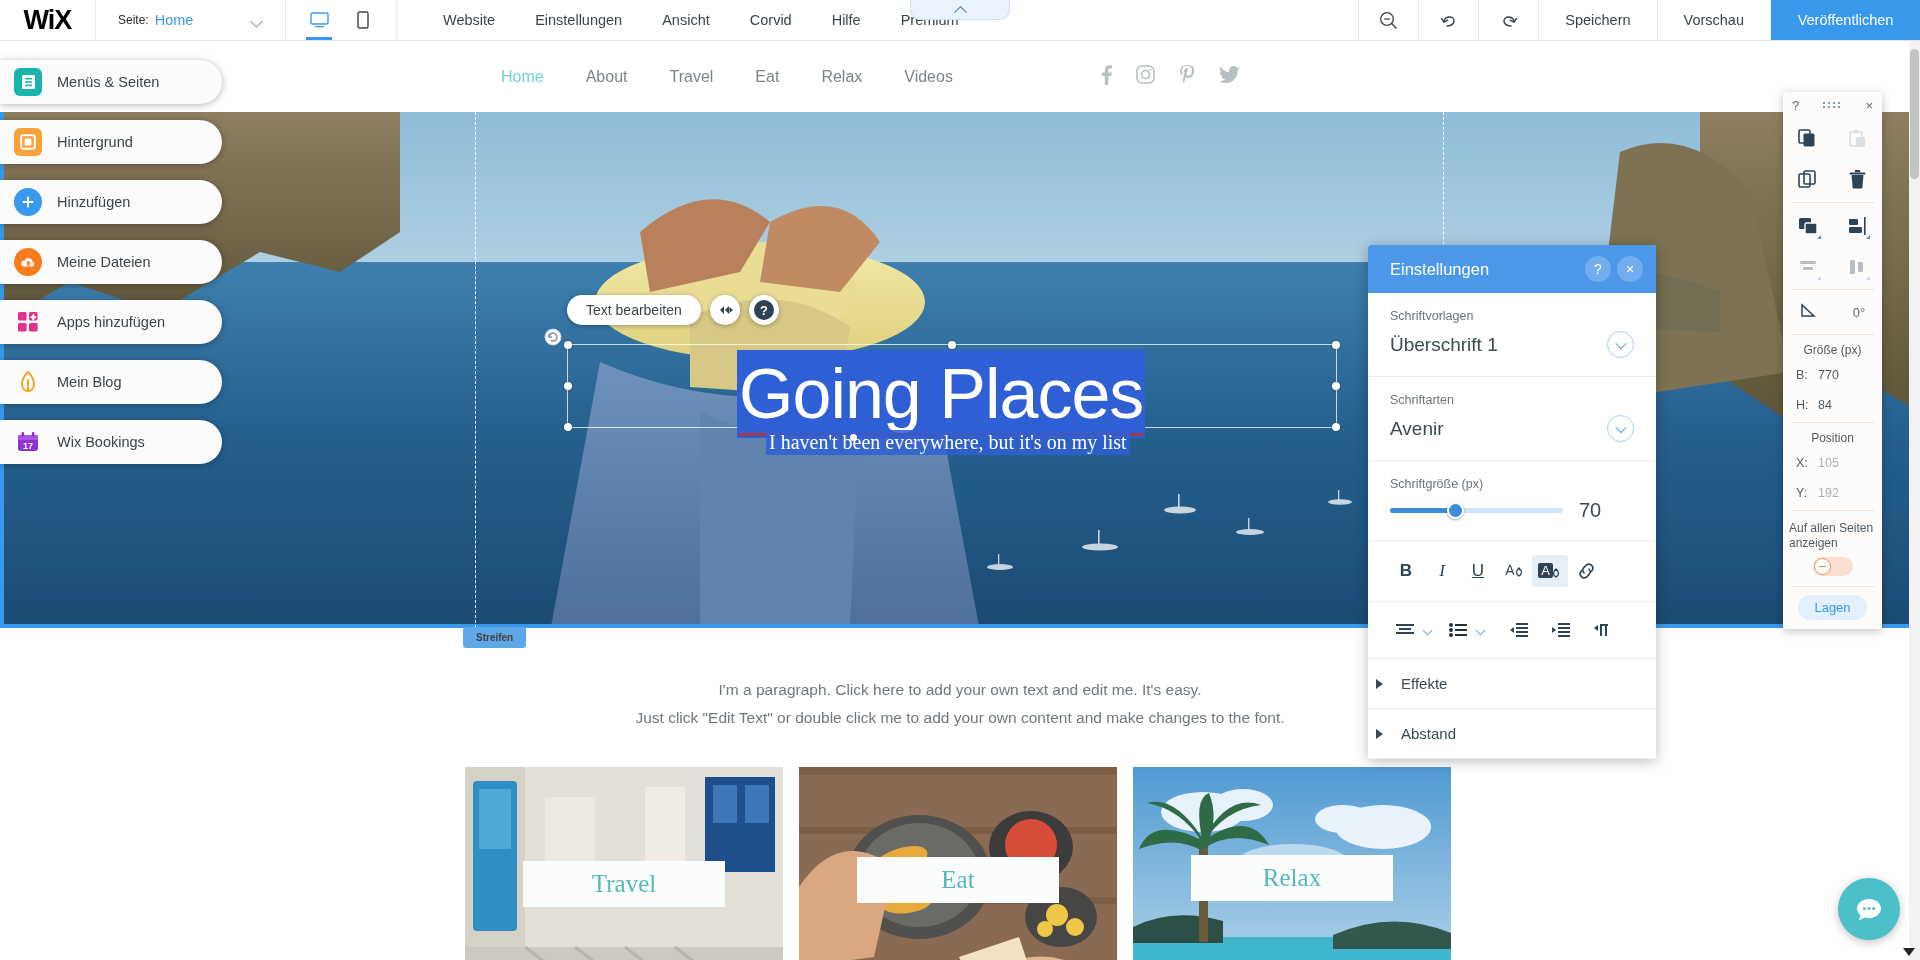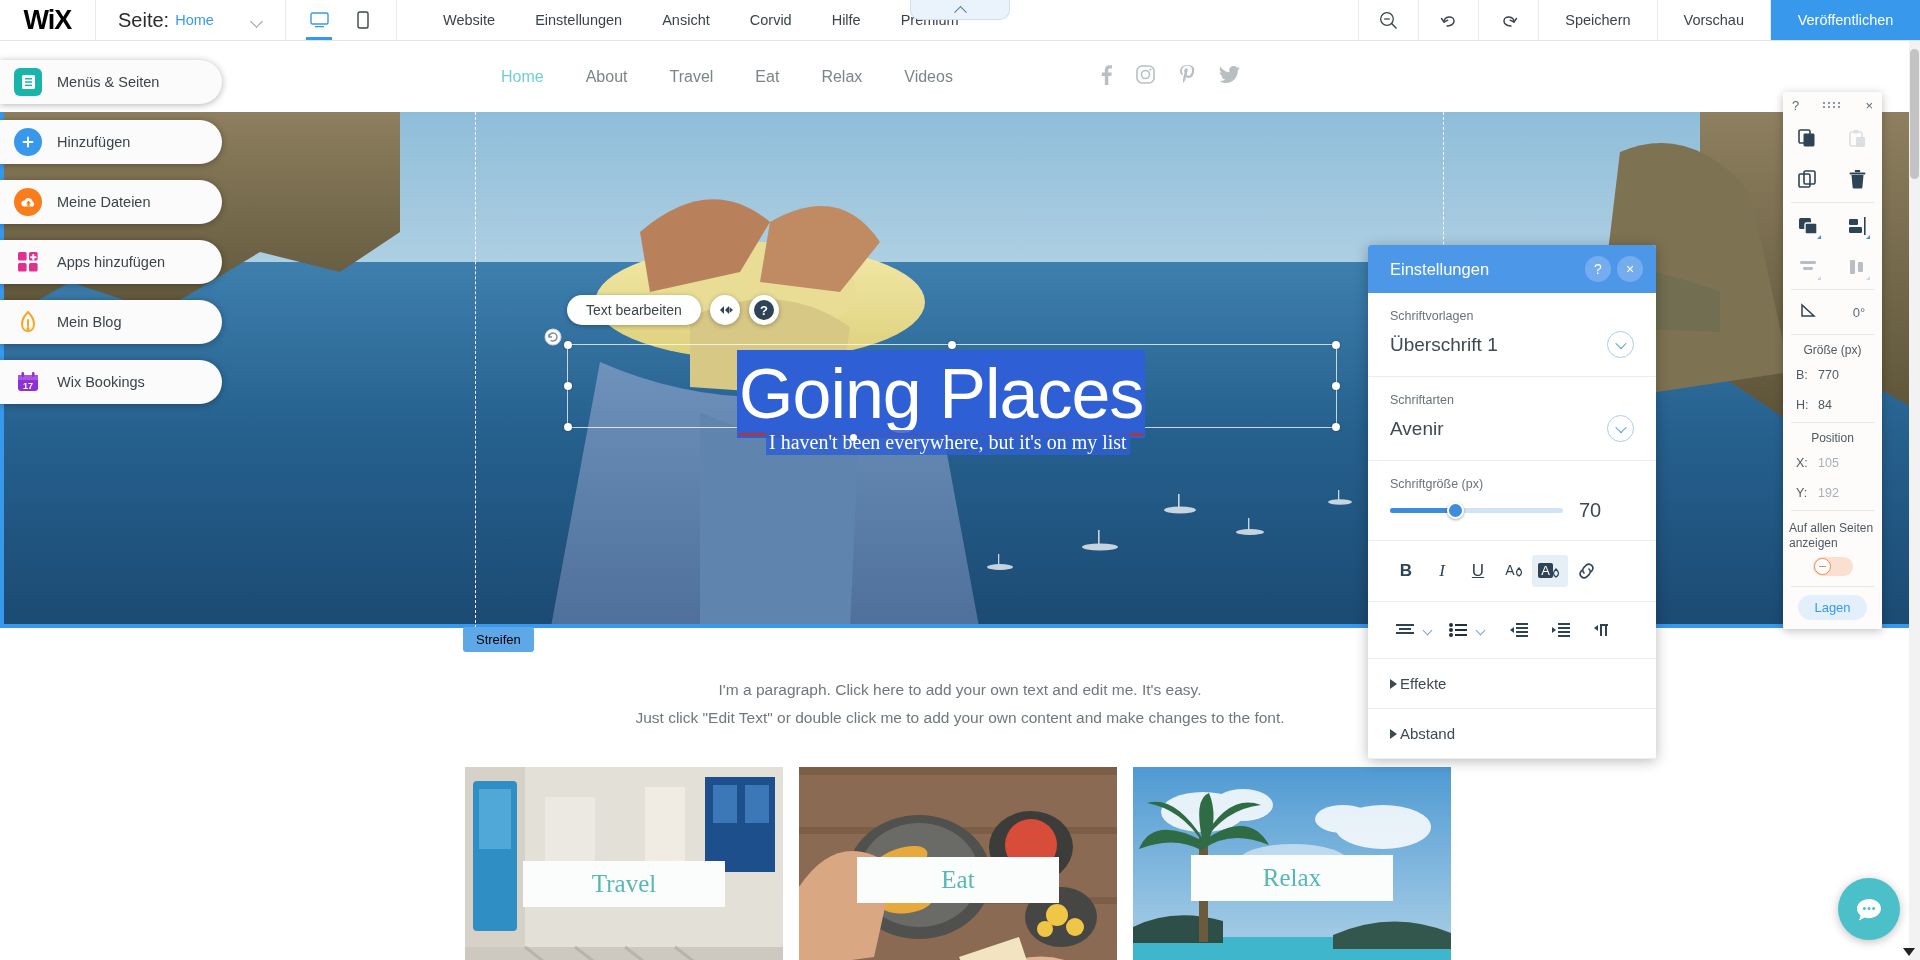--- a/index.html
+++ b/index.html
@@ -19,21 +19,21 @@
   }
   .wix-logo {
     width: 96px; display: flex; align-items: center; justify-content: center;
     font-size: 27px; font-weight: 700; letter-spacing: -1px; color: #000;
     border-right: 1px solid #e6ebef;
   }
   .page-selector {
     display: flex; align-items: center; gap: 6px; padding: 0 22px;
     width: 190px; border-right: 1px solid #e6ebef; cursor: pointer;
   }
-  .page-selector .lbl { font-size: 20px; color: #2b2b2b; }
+  .page-selector .lbl { font-size: 12px; color: #2b2b2b; }
   .page-selector .val { font-size: 14.5px; color: #3899ec; }
   .chev-down {
     margin-left: auto; width: 11px; height: 7px; position: relative;
   }
   .chev-down::before {
     content: ''; position: absolute; left: 0; top: 0;
     width: 8px; height: 8px; border-right: 1.6px solid #8d9aa5;
     border-bottom: 1.6px solid #8d9aa5; transform: rotate(45deg);
   }
   .device-toggles { display: flex; align-items: center; gap: 14px; padding: 0 18px; border-right: 1px solid #e6ebef; }
@@ -137,22 +137,22 @@
   }
   .hero-title .ul { border-bottom: 3px solid #a33a4a; }
   .hero-sub {
     position: absolute; left: 766px; top: 318px; z-index: 16;
     font-size: 20px; color: #fff; background: rgba(47,95,212,0.85); padding: 1px 3px; font-family: Liberation Serif, serif;
   }
   .sub-dot { position:absolute; left: 850px; top: 322px; width: 7px; height:7px; border-radius:50%; background:#fff; z-index:17;}
 
   .streifen-tag {
     position: absolute; left: 463px; top: 586px; z-index: 30;
-    background: #5fa8e8; color: #000000; font-size: 13px;
-    padding: 5px 13px; border-radius: 3px; cursor: pointer;
+    background: #5fa8e8; color: #404040; font-size: 10px;
+    padding: 5px 13px; border-radius: 3px; cursor: pointer; font-weight: bold;
   }
 
   .para-block {
     position: absolute; top: 635px; left: 0; width: 1920px; text-align: center;
     font-size: 15.5px; line-height: 28px; color: #6f787c;
   }
 
   .cards { position: absolute; top: 726px; left: 465px; display: flex; gap: 16px; }
   .card { width: 318px; height: 234px; position: relative; overflow: hidden; }
   .card-img { position: absolute; inset: 0; }
@@ -206,21 +206,21 @@
     width: 36px; height: 32px; display: flex; align-items: center; justify-content: center;
     font-size: 17px; color: #2f4356; cursor: pointer; border-radius: 3px;
   }
   .fmt-btn.bold { font-weight: 700; }
   .fmt-btn.ital { font-style: italic; font-family: "Liberation Serif", serif; }
   .fmt-btn.under { text-decoration: underline; }
   .align-row { display: flex; align-items: center; padding: 13px 20px; border-bottom: 1px solid #e8eef3; }
   .al-btn { width: 34px; height: 30px; display:flex; align-items:center; justify-content:center; cursor:pointer; }
   .mini-chev { width: 7px; height: 7px; border-right: 1.6px solid #7aa7cf; border-bottom: 1.6px solid #7aa7cf; transform: rotate(45deg); margin-right: 10px; margin-left: 2px; }
   .accord {
-    display: flex; align-items: center; gap: 3px; padding: 16px 22px; border-bottom: 1px solid #e8eef3;
+    display: flex; align-items: center; gap: 18px; padding: 16px 8px; border-bottom: 1px solid #e8eef3;
     font-size: 15px; color: #3d4a52; cursor: pointer;
   }
   .tri { width: 0; height: 0; border-left: 7px solid #3d4a52; border-top: 5px solid transparent; border-bottom: 5px solid transparent; }
 
   
   .rtool {
     position: absolute; left: 1783px; top: 92px; width: 99px; z-index: 85;
     background: #fdfcfb; box-shadow: 0 2px 10px rgba(0,0,0,.25); border-radius: 2px;
   }
   .rtool-hd { height: 26px; display: flex; align-items: center; justify-content: space-between; padding: 0 9px; }
@@ -564,20 +564,29 @@
             <g fill="#19b5ad">
               <rect x="4" y="4" width="7" height="1.5"></rect>
               <rect x="4" y="7.3" width="7" height="1.5"></rect>
               <rect x="4" y="10.6" width="7" height="1.5"></rect>
             </g>
           </svg>
       </span>
       <span class="si-label">Menüs &amp; Seiten</span>
     </div>
     <div class="side-item">
+      <span class="si-icon" style="background:#f8a139">
+        <svg width="16" height="16" viewBox="0 0 16 16">
+            <rect x="1.2" y="1.2" width="13.6" height="13.6" rx="2" fill="none" stroke="#fff" stroke-width="2"></rect>
+            <rect x="4.6" y="4.6" width="6.8" height="6.8" rx="1" fill="#fff"></rect>
+          </svg>
+      </span>
+      <span class="si-label">Hintergrund</span>
+    </div>
+    <div class="side-item">
       <span class="si-icon" style="background:#3899ec;border-radius:50%">
         <svg width="14" height="14" viewBox="0 0 14 14">
             <rect x="6" y="1.6" width="2" height="10.8" fill="#fff" rx="1"></rect>
             <rect x="1.6" y="6" width="10.8" height="2" fill="#fff" rx="1"></rect>
           </svg>
       </span>
       <span class="si-label">Hinzufügen</span>
     </div>
     <div class="side-item">
       <span class="si-icon" style="background:#f97d1c;border-radius:50%">

